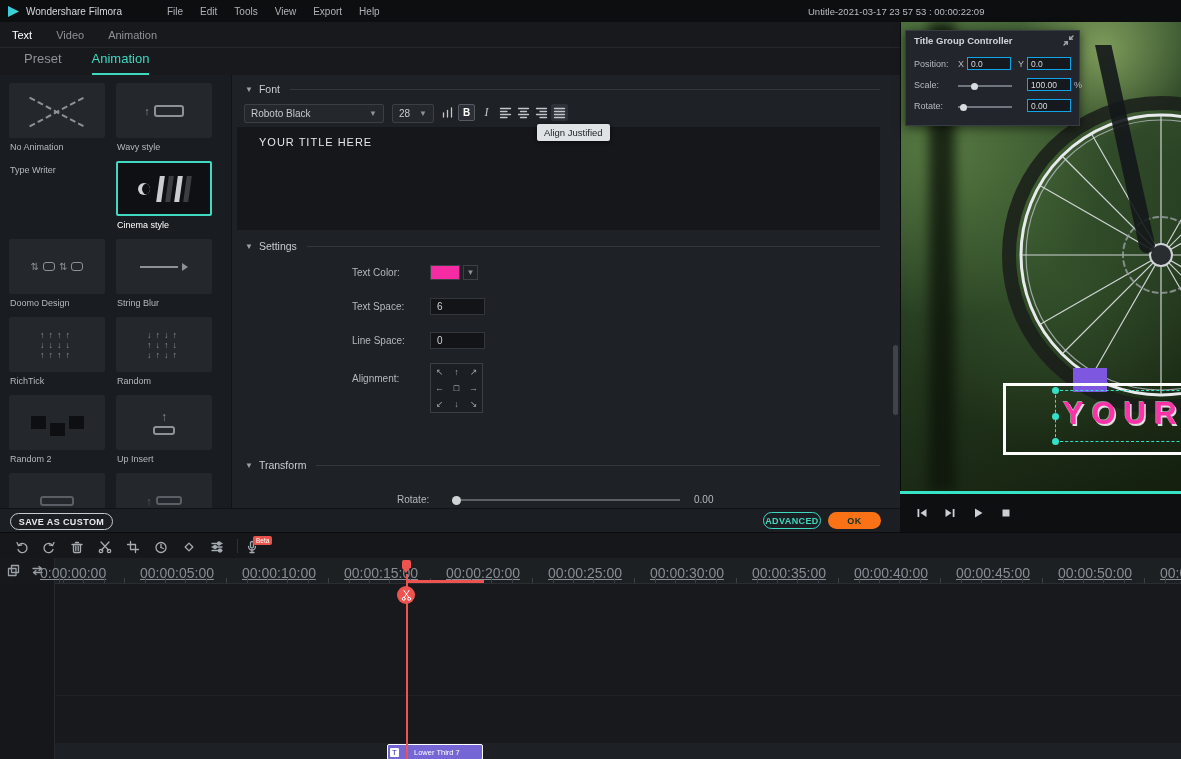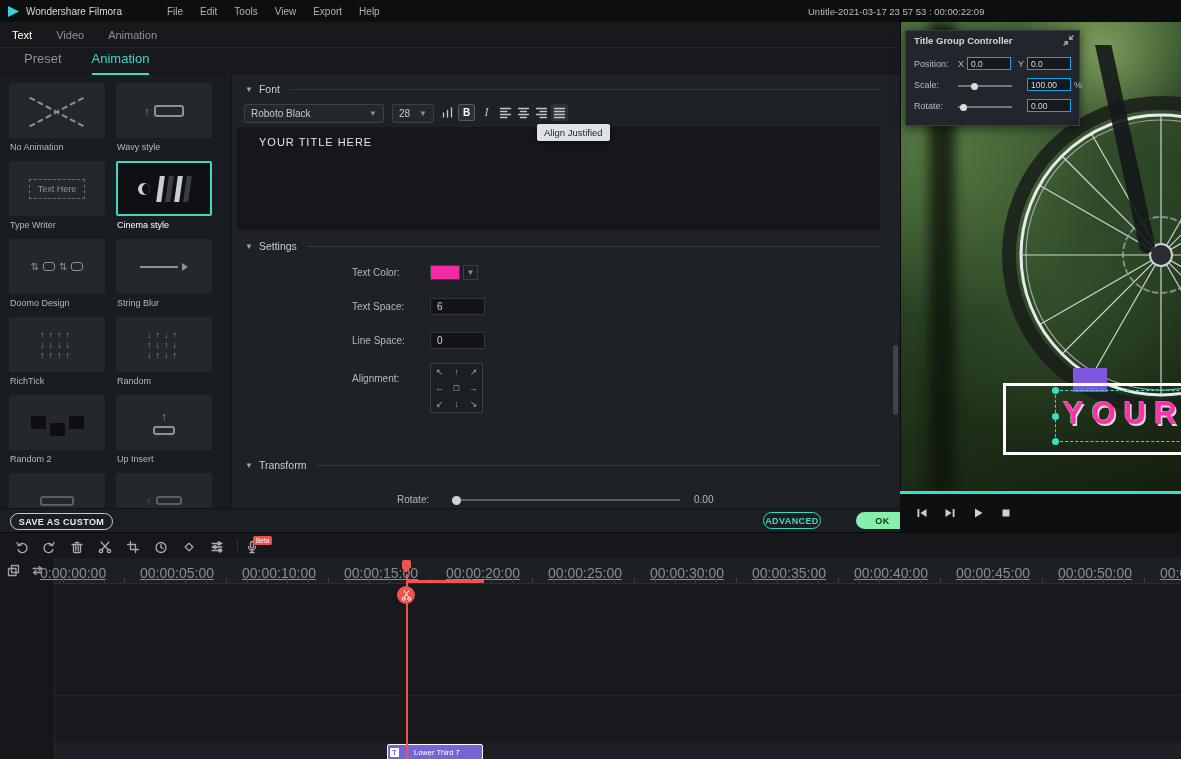--- a/index.html
+++ b/index.html
@@ -62,21 +62,21 @@
   #align-grid span { display:flex; align-items:center; justify-content:center; font-size:9px; color:#9aa0a6; }
   .slider-track { position:absolute; height:2px; background:#5b6066; }
   .slider-dot { position:absolute; width:9px; height:9px; border-radius:50%; background:#cfd3d6; top:-3.5px; }
   #scrollbar-thumb { position:absolute; right:2px; top:270px; width:5px; height:70px; background:#3f444a; border-radius:3px; }
 
   
   #action-row { left:0; top:508px; width:900px; height:24px; background:#1b1e22; border-top:1px solid #101214; }
   .pill { position:absolute; height:17px; display:flex; align-items:center; justify-content:center; border-radius:9px; font-size:9px; font-weight:bold; letter-spacing:.4px; }
   #save-custom { left:10px; top:4px; width:103px; border:1px solid #c8ccd0; color:#e8eaec; }
   #advanced-btn { left:763px; top:3px; width:58px; border:1px solid #3fd9c0; color:#3fd9c0; }
-  #ok-btn { left:856px; top:3px; width:53px; background:#86efac; color:#0f2f29; }
+  #ok-btn { left:828px; top:3px; width:53px; background:#f97316; color:#0f2f29; }
 
   
   #preview-region { left:900px; top:22px; width:281px; height:469px; overflow:hidden; border-left:1px solid #08090b;
     background:
       radial-gradient(circle at 72% 6%, rgba(190,220,130,.5), transparent 18%),
       radial-gradient(circle at 15% 28%, rgba(110,150,80,.55), transparent 40%),
       radial-gradient(circle at 55% 55%, rgba(60,95,50,.6), transparent 55%),
       linear-gradient(160deg, #4a6b3c 0%, #2c4526 40%, #141f0e 100%); }
   #trunk { position:absolute; left:28px; top:0; width:26px; height:100%; background:#0d140a; filter:blur(6px); opacity:.8; }
   #wheel { position:absolute; left:50px; top:23px; }
@@ -177,23 +177,20 @@
         <div class="plabel">No Animation</div>
       </div>
       <div class="preset">
         <div class="tile">
             <span style="font-size:11px;">↑</span>
             <div class="bar-outline" style="width:30px;height:12px;"></div>
           </div>
         <div class="plabel">Wavy style</div>
       </div>
       <div class="preset">
-        <div class="tile">
-            <div class="dash-box">Text Here</div>
-          </div>
         <div class="plabel">Type Writer</div>
       </div>
       <div class="preset">
         <div class="tile selected">
           <div class="moon"></div>
           <div class="cine-bar" style="background:#caced2;"></div>
           <div class="cine-bar" style="background:#3a3e43;"></div>
           <div class="cine-bar" style="background:#caced2;"></div>
           <div class="cine-bar" style="background:#3a3e43;"></div>
         </div>

